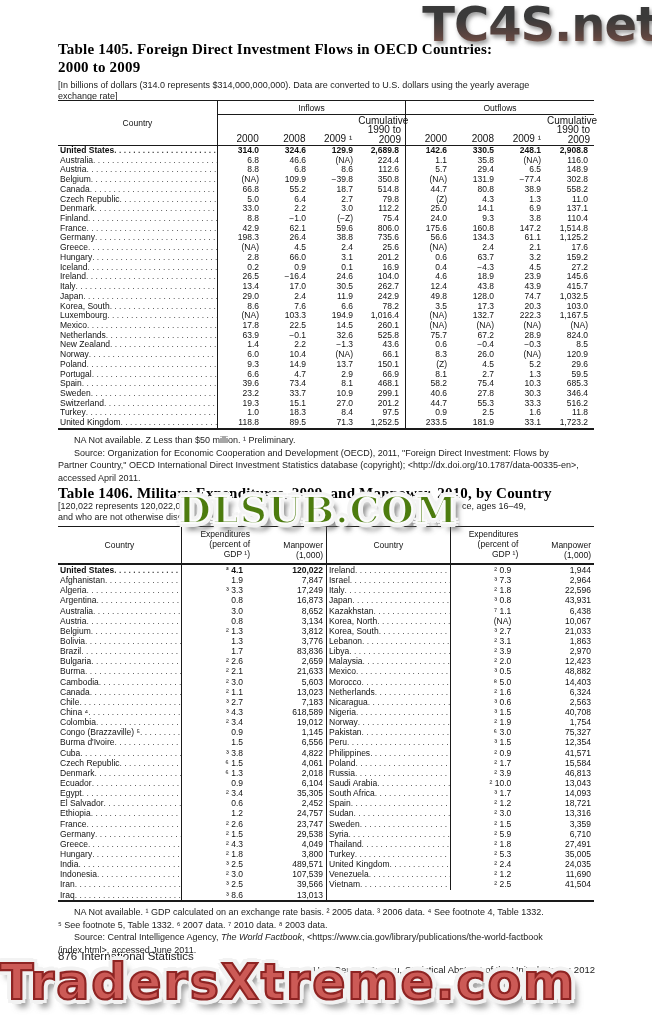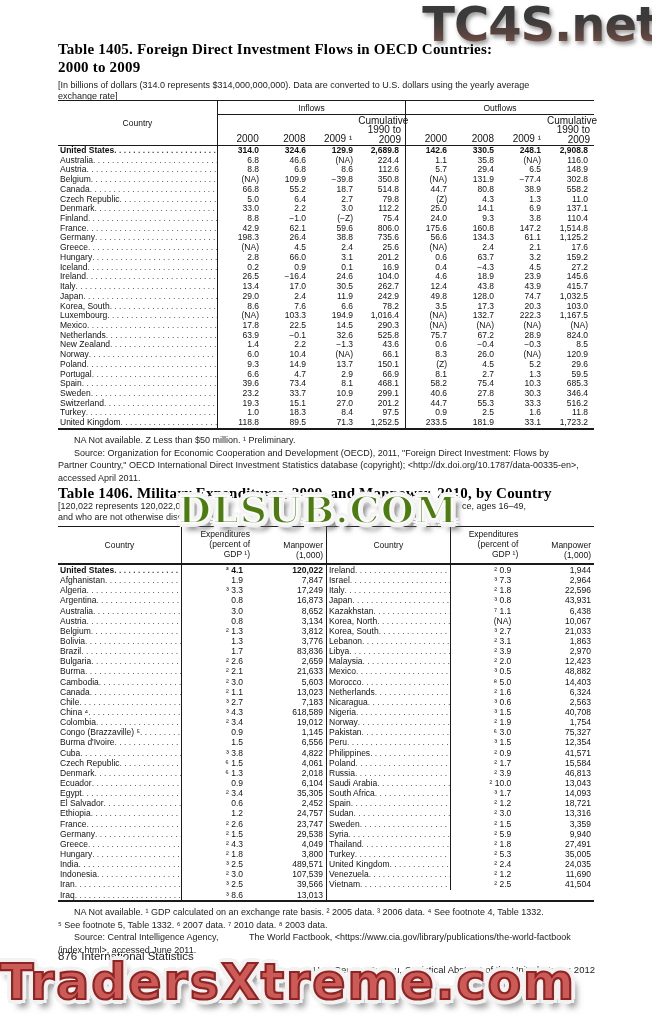--- a/index.html
+++ b/index.html
@@ -79,21 +79,21 @@
           font-family:"DejaVu Sans",sans-serif;font-weight:bold;font-size:49px;line-height:56px;
           letter-spacing:2px;color:#cc5a56;
           -webkit-text-stroke:2.2px #8e2423;
           text-shadow:-4px -4px 0 #f2f2f2,4px -4px 0 #f2f2f2,-4px 4px 0 #f2f2f2,4px 4px 0 #f2f2f2,
                       -5px 0 0 #f2f2f2,5px 0 0 #f2f2f2,0 -5px 0 #f2f2f2,0 5px 0 #f2f2f2,
                       6px 8px 6px rgba(100,100,100,.75);
           z-index:40;}
 
   .hn2-line1{position:relative;width:536px;}
   .hn2-right{position:absolute;left:404px;top:0;}
-  .src-italic{margin-left:28px;}
+  .src-italic{font-style:italic;}
 </style>
 </head>
 <body>
 
 <div class="page">
 
   <div class="abs t-title" style="top:40px;left:58px;width:536px;">
     <div>Table 1405. Foreign Direct Investment Flows in OECD Countries:</div>
     <div>2000 to 2009</div>
   </div>
@@ -383,21 +383,21 @@
           <div class="cnum">1,167.5</div>
         </div>
         <div class="t5-row">
           <div class="cname">
             <span class="nm">Mexico</span>
             <span class="dots"></span>
           </div>
           <div class="cnum">17.8</div>
           <div class="cnum">22.5</div>
           <div class="cnum">14.5</div>
-          <div class="cnum grp">290.3</div>
+          <div class="cnum grp">260.1</div>
           <div class="cnum">(NA)</div>
           <div class="cnum">(NA)</div>
           <div class="cnum">(NA)</div>
           <div class="cnum">(NA)</div>
         </div>
         <div class="t5-row">
           <div class="cname">
             <span class="nm">Netherlands</span>
             <span class="dots"></span>
           </div>
@@ -1054,21 +1054,21 @@
             </div>
             <div class="c-exp">² 1.5</div>
             <div class="c-man">3,359</div>
           </div>
           <div class="t6-row">
             <div class="cname">
               <span class="nm">Syria</span>
               <span class="dots"></span>
             </div>
             <div class="c-exp">² 5.9</div>
-            <div class="c-man">9,940</div>
+            <div class="c-man">6,710</div>
           </div>
           <div class="t6-row">
             <div class="cname">
               <span class="nm">Thailand</span>
               <span class="dots"></span>
             </div>
             <div class="c-exp">² 1.8</div>
             <div class="c-man">27,491</div>
           </div>
           <div class="t6-row">

